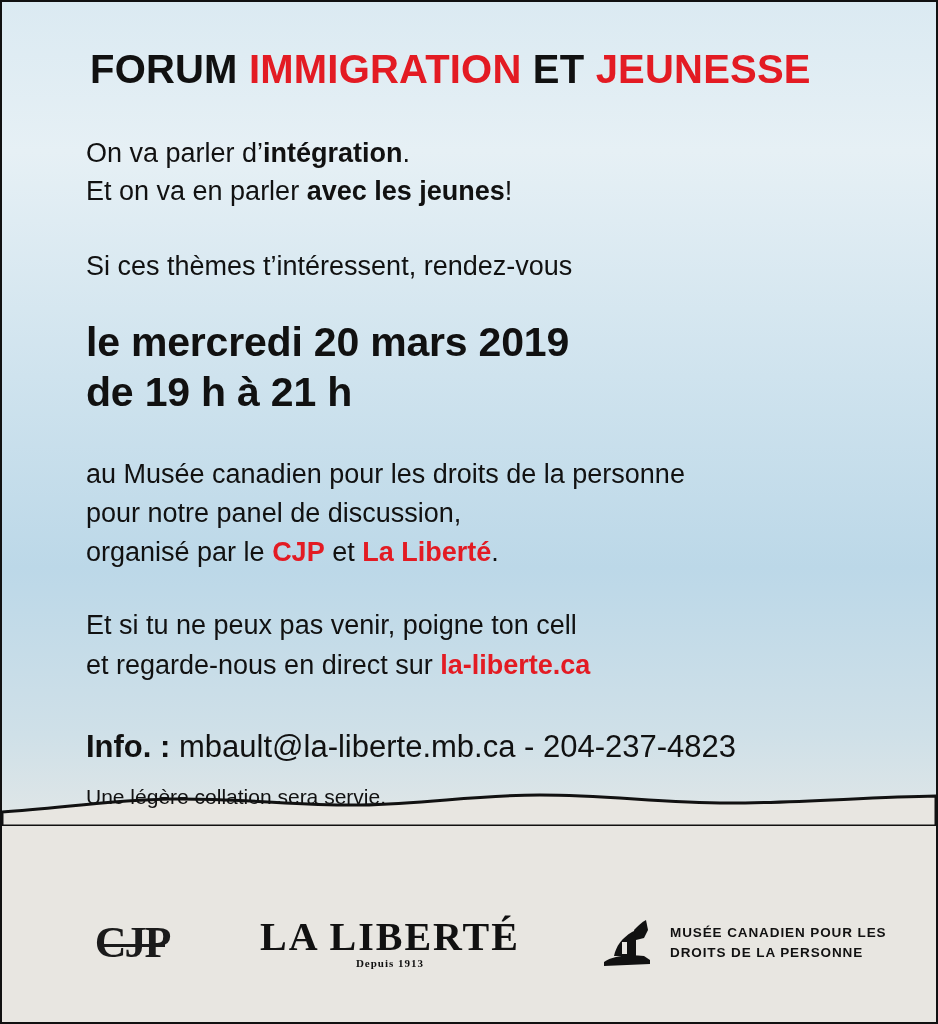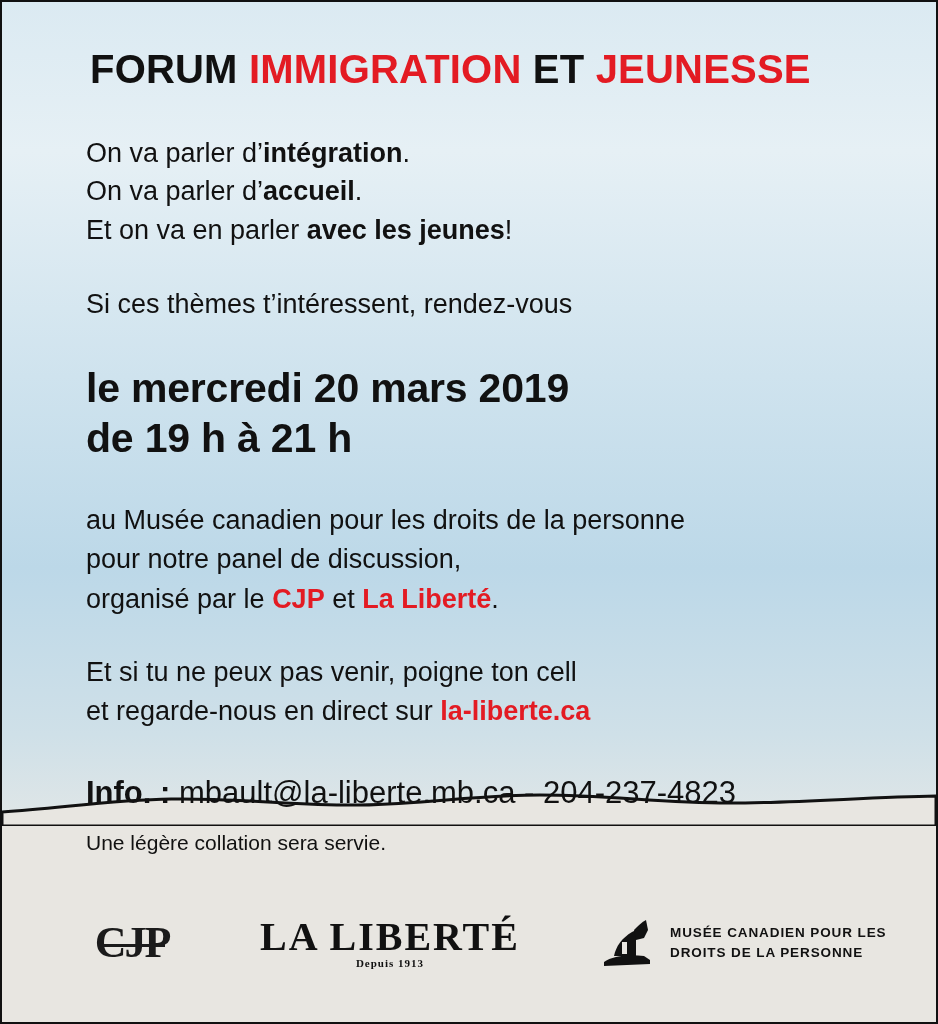--- a/index.html
+++ b/index.html
@@ -73,21 +73,21 @@
   }
   .block b { font-weight: 700; }
   .block .red { color: #e31b23; font-weight: 700; }
 
   .intro { margin-top: 42px; }
   .intro div { white-space: nowrap; }
 
   .themes { margin-top: 36px; font-size: 27px; }
 
   .date {
-    margin-top: 40px;
+    margin-top: 32px;
     font-size: 41px;
     font-weight: 700;
     line-height: 1.22;
     color: #111111;
     letter-spacing: -0.2px;
   }
 
   .venue { margin-top: 38px; font-size: 27px; line-height: 1.45; }
   .stream { margin-top: 34px; font-size: 27px; line-height: 1.45; }
   .stream .red { color: #e31b23; font-weight: 700; text-align: right; }
@@ -189,21 +189,20 @@
       <path d="M0,22 C60,18 110,10 170,9 C240,8 300,16 360,15 C430,14 470,5 540,5 C610,5 660,13 730,13 C800,13 870,7 938,6 L938,36 L0,36 Z" fill="#e8e6e1" stroke="#111111" stroke-width="3"></path>
     </svg>
   </div>
 
   <div class="content">
 
     <h1 class="title"><span>FORUM </span><span class="red">IMMIGRATION</span><span> ET </span><span class="red">JEUNESSE</span></h1>
 
     <div class="block intro">
       <div><span>On va parler d’</span><b>intégration</b><span>.</span></div>
-      <div><span>On va parler d’</span><b>accueil</b><span>.</span></div>
       <div><span>Et on va en parler </span><b>avec les jeunes</b><span>!</span></div>
     </div>
 
     <div class="block themes">Si ces thèmes t’intéressent, rendez-vous</div>
 
     <div class="date">
       <div>le mercredi 20 mars 2019</div>
       <div>de 19 h à 21 h</div>
     </div>
 

